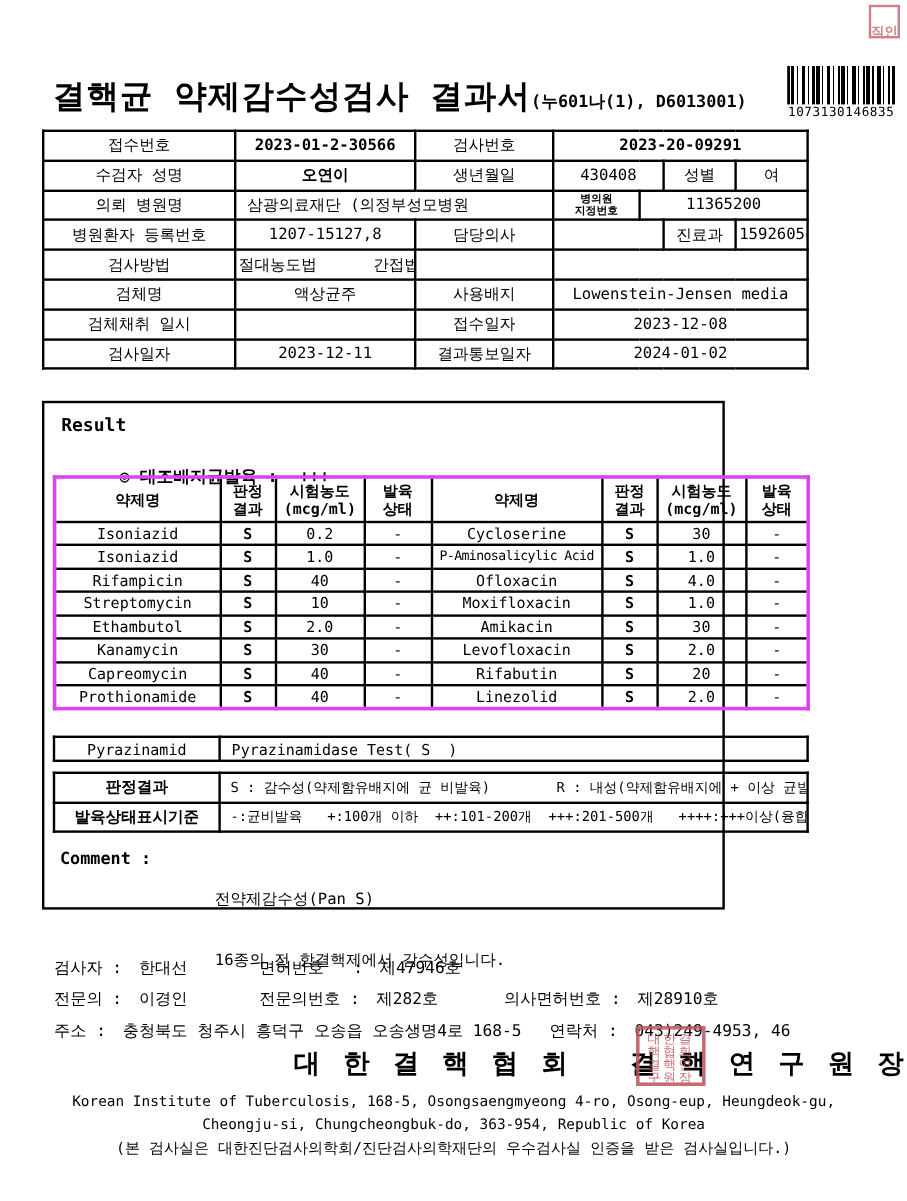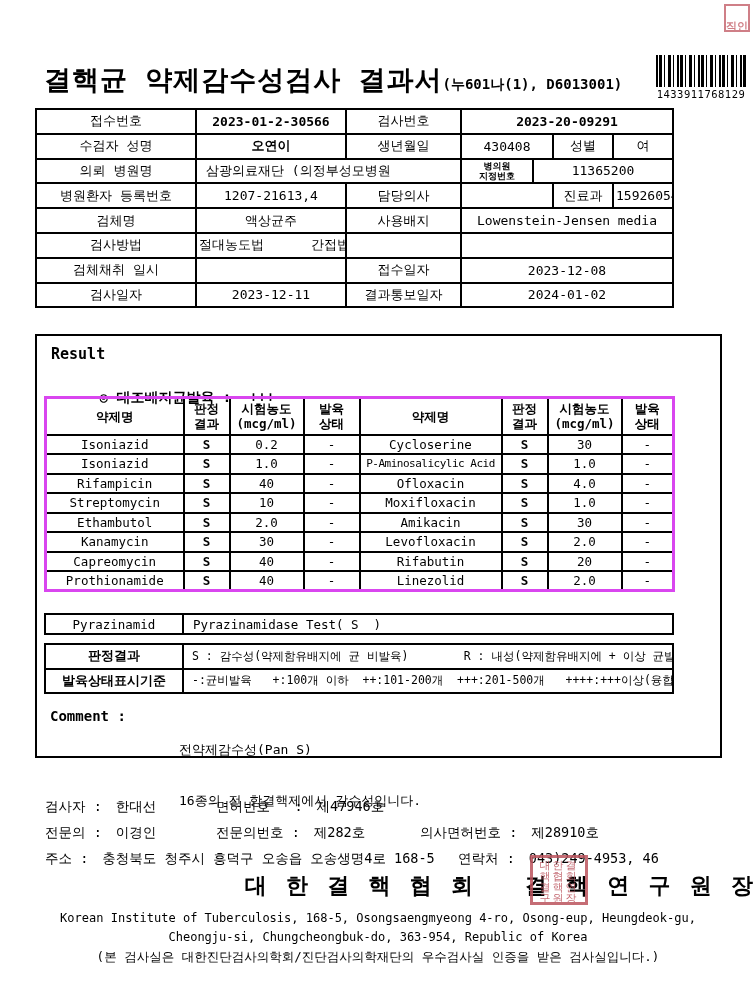--- a/index.html
+++ b/index.html
@@ -24,21 +24,21 @@
 
   
   .info-table { position: absolute; left: 35px; top: 108px; width: 637px;
                 border-collapse: collapse; table-layout: fixed; font-size: 13px; }
   .info-table td { border: 2px solid #000; text-align: center; height: 24.8px; padding: 0 2px; overflow: hidden; white-space: pre; }
   .bold { font-weight: bold; }
   .left { text-align: left !important; padding-left: 9px !important; }
   .tiny { font-size: 9px; line-height: 10px; white-space: pre-line !important; font-weight: bold; }
 
   
-  .result-box { position: absolute; left: 35px; top: 334px; width: 687px; height: 424px; border: 2px solid #000; }
+  .result-box { position: absolute; left: 35px; top: 334px; width: 569px; height: 424px; border: 2px solid #000; }
   .result-title { position: absolute; left: 14px; top: 9px; font-size: 15px; font-weight: bold; }
   .control-line { position: absolute; left: 12px; top: 37px; font-size: 14px; font-weight: bold; white-space: pre; }
   .control-line .val { margin-left: 18px; }
 
   .drug-table { position: absolute; left: 7px; top: 60px; width: 628px;
                 border-collapse: collapse; table-layout: fixed; border: 3px solid #d946ef; }
   .drug-table th { border: 2px solid #000; white-space: pre-line; font-size: 12.5px; line-height: 15px;
                    height: 37px; font-weight: bold; padding: 0; }
   .drug-table td { border: 2px solid #000; text-align: center; height: 19.5px; padding: 0; font-size: 12.5px; overflow: hidden; white-space: nowrap; }
   .drug-table td.tight { font-size: 11px; letter-spacing: -0.5px; }
@@ -75,21 +75,21 @@
 <body>
 
 <div class="page">
 
   <div class="doc-title">
     <span>결핵균 약제감수성검사 결과서</span><span class="sub">(누601나(1), D6013001)</span>
   </div>
 
   <div class="barcode">
     <div class="bars"></div>
-    <div class="num">1433911768129</div>
+    <div class="num">1073130146835</div>
   </div>
 
   <div class="corner-stamp">직인</div>
 
   <table class="info-table">
     <colgroup>
         <col style="width:160px">
         <col style="width:150px">
         <col style="width:115px">
         <col style="width:72px">
@@ -114,37 +114,37 @@
     </tr>
     <tr>
       <td>의뢰 병원명</td>
       <td colspan="2" class="left">삼광의료재단 (의정부성모병원            )</td>
       <td class="tiny">병의원
 지정번호</td>
       <td colspan="3">11365200</td>
     </tr>
     <tr>
       <td>병원환자 등록번호</td>
-      <td>1207-21613,4</td>
+      <td>1207-15127,8</td>
       <td>담당의사</td>
       <td colspan="2"></td>
       <td>진료과</td>
       <td>15926054</td>
     </tr>
     <tr>
+      <td>검사방법</td>
+      <td>절대농도법      간접법</td>
+      <td></td>
+      <td colspan="4"></td>
+    </tr>
+    <tr>
       <td>검체명</td>
       <td>액상균주</td>
       <td>사용배지</td>
       <td colspan="4">Lowenstein-Jensen media</td>
-    </tr>
-    <tr>
-      <td>검사방법</td>
-      <td>절대농도법      간접법</td>
-      <td></td>
-      <td colspan="4"></td>
     </tr>
     <tr>
       <td>검체채취 일시</td>
       <td></td>
       <td>접수일자</td>
       <td colspan="4">2023-12-08</td>
     </tr>
     <tr>
       <td>검사일자</td>
       <td>2023-12-11</td>

